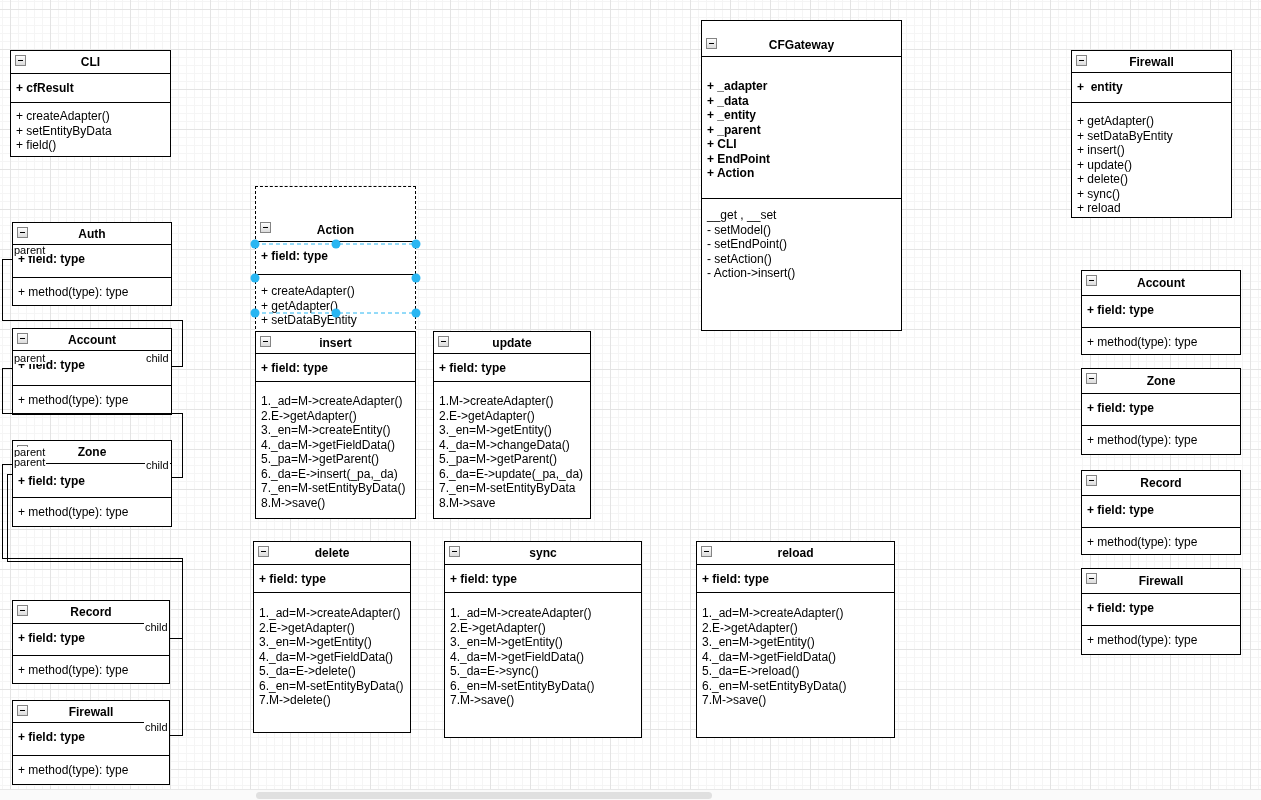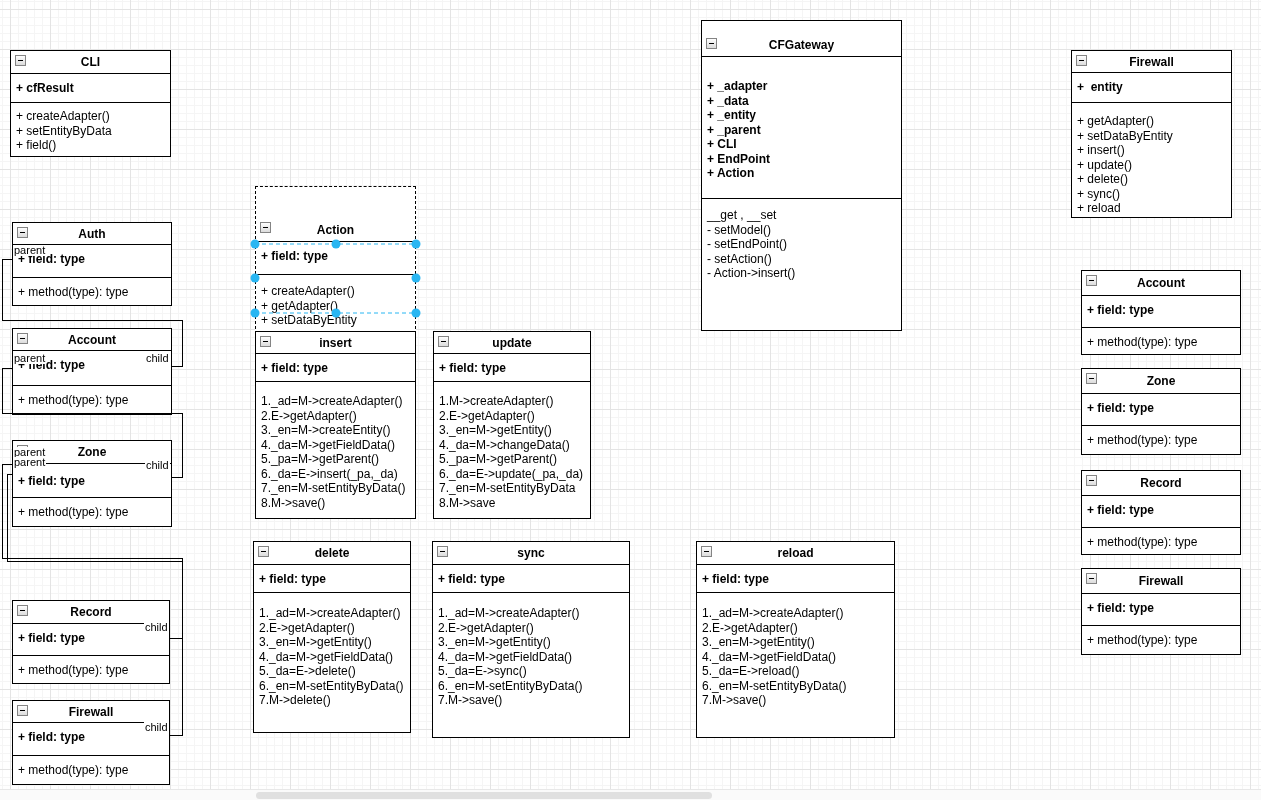--- a/index.html
+++ b/index.html
@@ -200,21 +200,21 @@
         <div class="tline">1._ad=M-&gt;createAdapter()</div>
         <div class="tline">2.E-&gt;getAdapter()</div>
         <div class="tline">3._en=M-&gt;getEntity()</div>
         <div class="tline">4._da=M-&gt;getFieldData()</div>
         <div class="tline">5._da=E-&gt;delete()</div>
         <div class="tline">6._en=M-setEntityByData()</div>
         <div class="tline">7.M-&gt;delete()</div>
       </div>
   </div>
 
-  <div class="uml-box" style="left:432px;top:541px;width:198px;">
+  <div class="uml-box" style="left:444px;top:541px;width:198px;">
     <div class="uml-title" style="height:23px;">
       <span class="collapse"></span>
       <span>sync</span>
     </div>
     <div class="uml-fields" style="height:28px;">
         <div class="tline">+ field: type</div>
       </div>
     <div class="uml-methods" style="height:144px;padding-top:13px;">
         <div class="tline">1._ad=M-&gt;createAdapter()</div>
         <div class="tline">2.E-&gt;getAdapter()</div>

